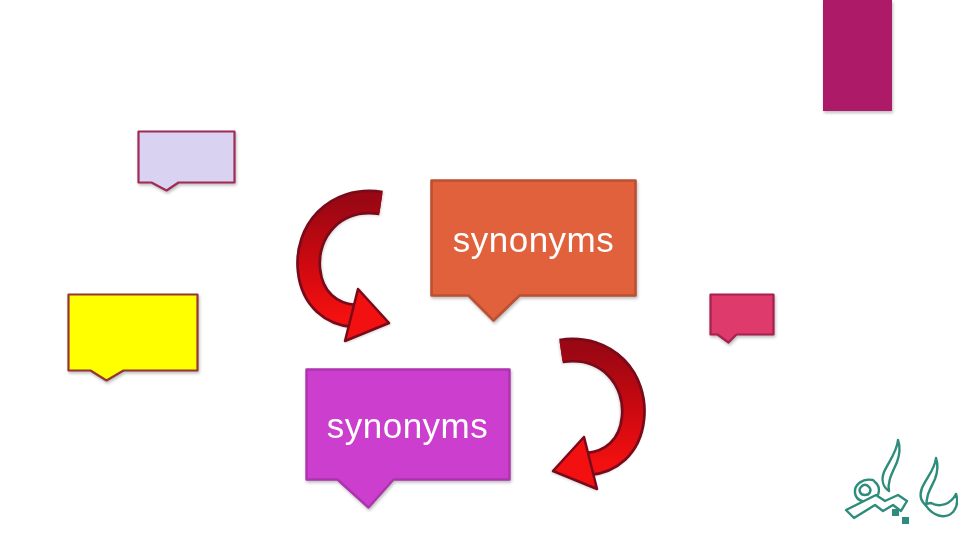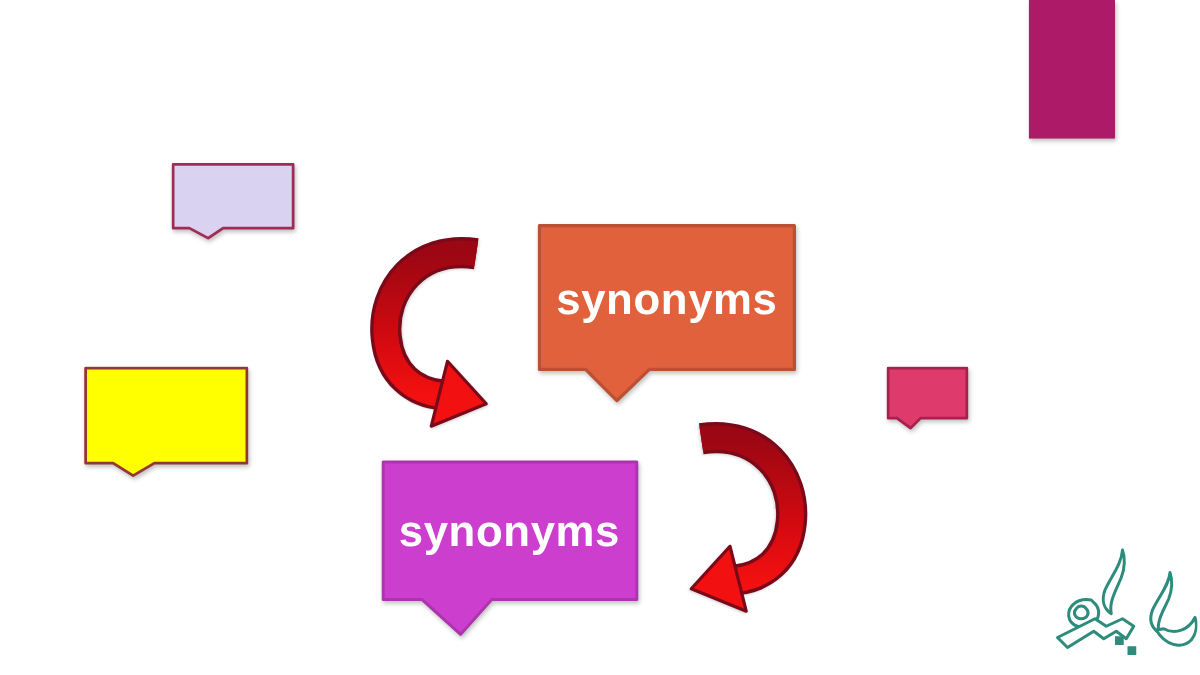--- a/index.html
+++ b/index.html
@@ -6,21 +6,21 @@
   body{
     width:960px;height:540px;overflow:hidden;
     font-family:"Liberation Sans",sans-serif;
     background:#ffffff;position:relative;
   }
   .abs{position:absolute;}
   .shape-shadow{filter:drop-shadow(1px 2px 1.5px rgba(110,110,110,.45));}
   .arrow-shadow{filter:drop-shadow(1px 1px 1px rgba(150,150,150,.35));}
   .bubble-label{
     display:flex;align-items:center;justify-content:center;
-    color:#ffffff;font-weight:bold;font-size:35px;letter-spacing:.5px;
+    color:#ffffff;font-weight:normal;font-size:35px;letter-spacing:.5px;
     padding-top:4px;box-sizing:border-box;pointer-events:none;
   }
   .arrow-right-flip{transform:scaleX(-1);}
   svg{display:block;}
 </style>
 </head>
 <body>
 
 <div class="abs" style="left:0;top:0;width:960px;height:540px;">
 

